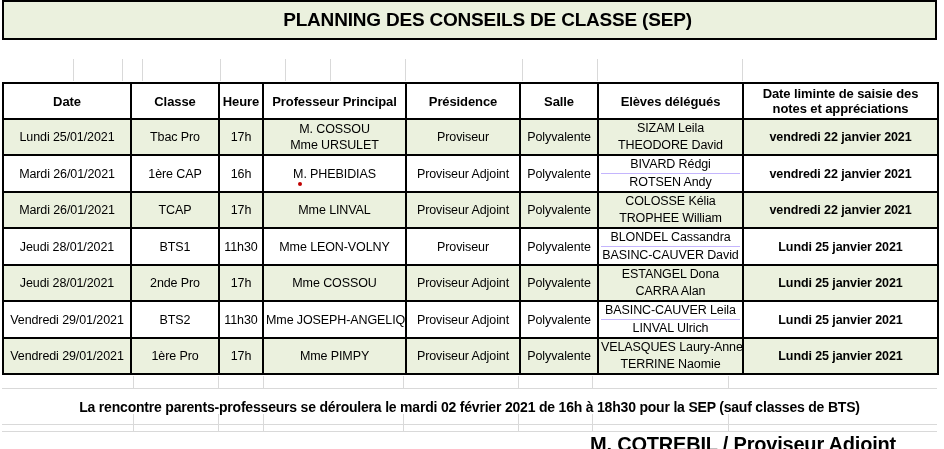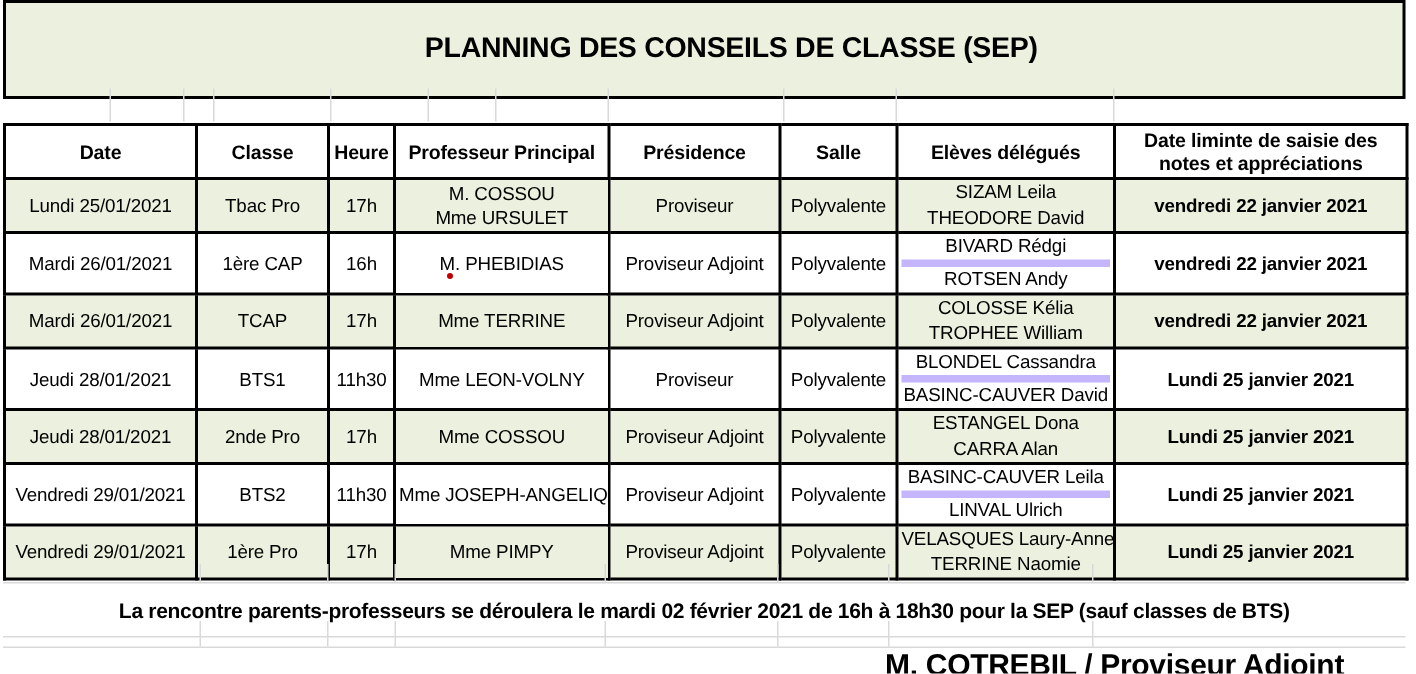--- a/index.html
+++ b/index.html
@@ -4,21 +4,21 @@
 <style>
   * { box-sizing: border-box; }
   html,body { margin:0; padding:0; }
   body {
     width:944px; height:449px; position:relative; overflow:hidden;
     background:#ffffff; color:#000;
     font-family:"Liberation Sans", sans-serif;
   }
   
   .title-band {
-    position:absolute; left:2px; top:0; width:935px; height:66px;
+    position:absolute; left:2px; top:0; width:935px; height:40px;
     background:#EBF1DE; border:2px solid #000;
     display:flex; flex-direction:column; justify-content:center; align-items:center;
     gap:7px;
     padding-left:36px;
   }
   .title-band .t-line { font-weight:bold; font-size:19px; letter-spacing:-0.2px; }
   
   .gridv { position:absolute; width:1px; background:#D9D9D9; }
   .gridh { position:absolute; height:1px; background:#D9D9D9; }
   
@@ -34,21 +34,21 @@
     font-weight:bold; font-size:13px; white-space:normal; line-height:15px;
   }
   thead tr { height:36px; }
   tbody tr { height:24px; }
   tbody tr.green td { background:#EBF1DE; }
   tbody tr.white td { background:#ffffff; }
   td.deadline { font-weight:bold; }
   .line { display:block; line-height:16px; }
   td.delegues { padding:0;margin-left:11px; }
   td.delegues .line { width:100%; line-height:17px; }
-  tr.white td.delegues .line + .line { border-top:5px solid #c4b5fd;text-align:center; }
+  tr.white td.delegues .line + .line { border-top:1px solid #c4b5fd;text-align:center; }
   td.prof { position:relative; }
   .red-dot {
     position:absolute; left:34px; top:26px; width:4px; height:4px;
     border-radius:50%; background:#C00000;
   }
   
   .footer-message {
     position:absolute; left:2px; top:388px; width:935px; height:37px;
     border-top:1px solid #D9D9D9; border-bottom:1px solid #D9D9D9;
     display:flex; align-items:center; justify-content:center;
@@ -133,21 +133,21 @@
         <span class="line">BIVARD Rédgi</span>
         <span class="line">ROTSEN Andy</span>
       </td>
       <td class="deadline">vendredi 22 janvier 2021</td>
     </tr>
     <tr class="green">
       <td>Mardi 26/01/2021</td>
       <td>TCAP</td>
       <td>17h</td>
       <td class="prof">
-        <span class="line">Mme TERRINE</span>
+        <span class="line">Mme LINVAL</span>
       </td>
       <td>Proviseur Adjoint</td>
       <td>Polyvalente</td>
       <td class="delegues">
         <span class="line">COLOSSE Kélia</span>
         <span class="line">TROPHEE William</span>
       </td>
       <td class="deadline">vendredi 22 janvier 2021</td>
     </tr>
     <tr class="white">

